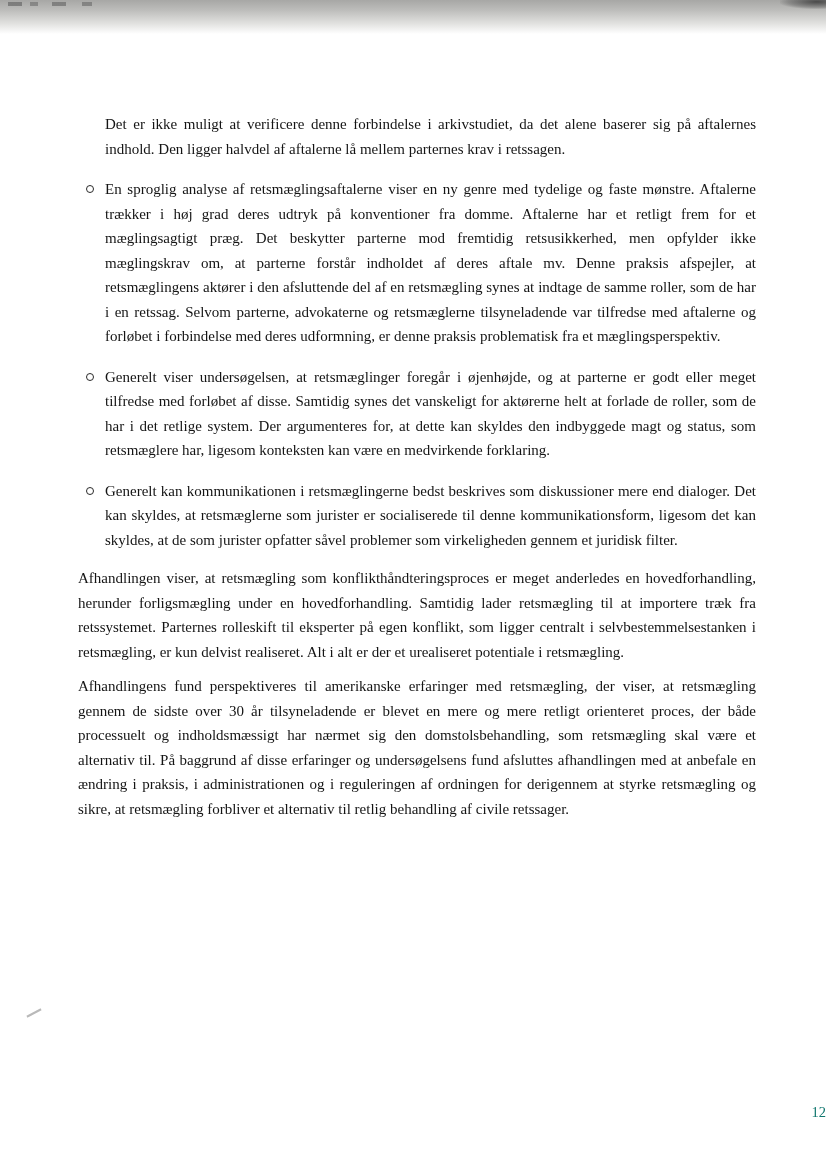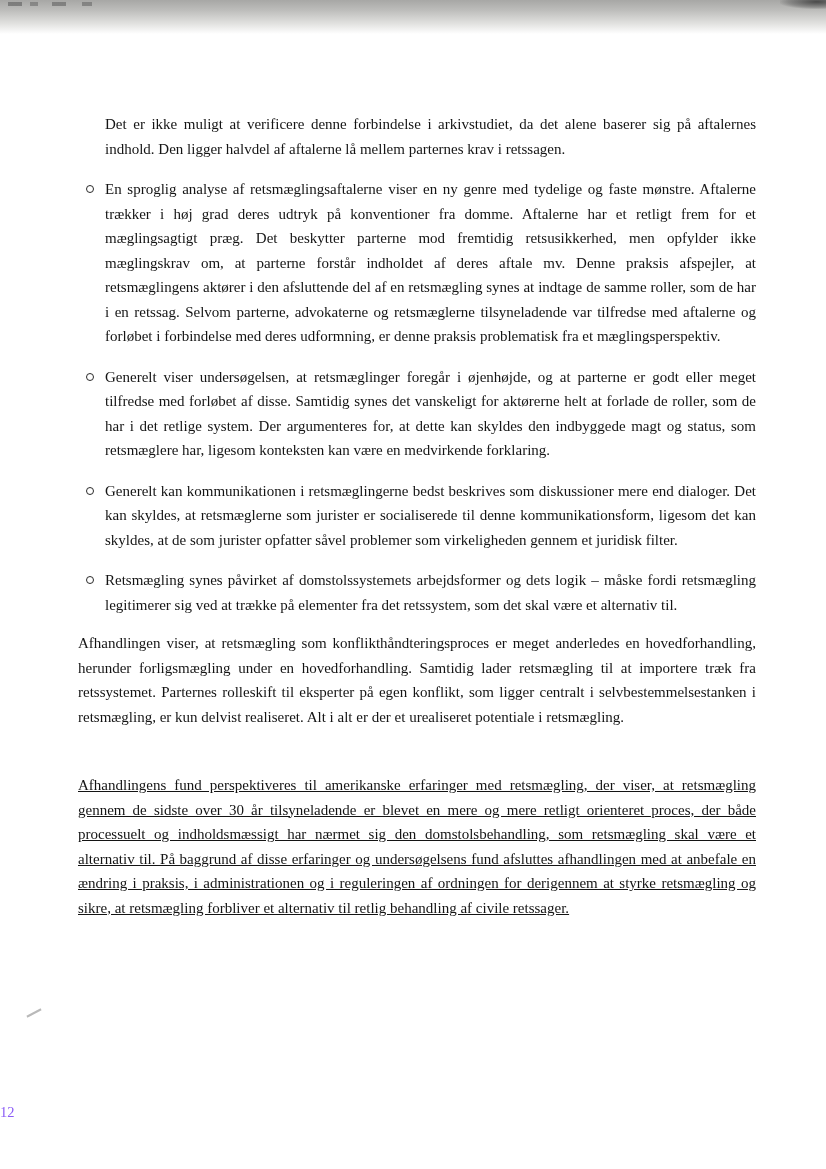--- a/index.html
+++ b/index.html
@@ -81,32 +81,31 @@
     height: 6px;
     border: 1.6px solid #2a2a2a;
     border-radius: 50%;
     box-sizing: content-box;
   }
 
   .body-para {
     margin: 14px 0 0 0;
   }
   .body-para + .body-para {
-    margin-top: 44px;
-    text-decoration: underline;
+    margin-top: 10px;
   }
 
   .page-number {
     position: absolute;
     bottom: 48px;
     left: 0;
     width: 100%;
-    text-align: left;
+    text-align: right;
     font-size: 14.5px;
-    color: #8b5cf6;
+    color: #0f766e;
   }
 </style>
 </head>
 <body>
 
 <div class="scan-band"></div>
 <div class="scan-mark-topleft"></div>
 <div class="scan-mark-topright"></div>
 <div class="scan-mark-left"></div>
 
@@ -120,24 +119,20 @@
       <span>En sproglig analyse af retsmæglingsaftalerne viser en ny genre med tydelige og faste mønstre. Aftalerne trækker i høj grad deres udtryk på konventioner fra domme. Aftalerne har et retligt frem for et mæglingsagtigt præg. Det beskytter parterne mod fremtidig retsusikkerhed, men opfylder ikke mæglingskrav om, at parterne forstår indholdet af deres aftale mv. Denne praksis afspejler, at retsmæglingens aktører i den afsluttende del af en retsmægling synes at indtage de samme roller, som de har i en retssag. Selvom parterne, advokaterne og retsmæglerne tilsyneladende var tilfredse med aftalerne og forløbet i forbindelse med deres udformning, er denne praksis problematisk fra et mæglingsperspektiv.</span>
     </li>
     <li class="bullet-item">
       <span class="bullet-marker"></span>
       <span>Generelt viser undersøgelsen, at retsmæglinger foregår i øjenhøjde, og at parterne er godt eller meget tilfredse med forløbet af disse. Samtidig synes det vanskeligt for aktørerne helt at forlade de roller, som de har i det retlige system. Der argumenteres for, at dette kan skyldes den indbyggede magt og status, som retsmæglere har, ligesom konteksten kan være en medvirkende forklaring.</span>
     </li>
     <li class="bullet-item">
       <span class="bullet-marker"></span>
       <span>Generelt kan kommunikationen i retsmæglingerne bedst beskrives som diskussioner mere end dialoger. Det kan skyldes, at retsmæglerne som jurister er socialiserede til denne kommunikationsform, ligesom det kan skyldes, at de som jurister opfatter såvel problemer som virkeligheden gennem et juridisk filter.</span>
     </li>
-    <li class="bullet-item">
-      <span class="bullet-marker"></span>
-      <span>Retsmægling synes påvirket af domstolssystemets arbejdsformer og dets logik – måske fordi retsmægling legitimerer sig ved at trække på elementer fra det retssystem, som det skal være et alternativ til.</span>
-    </li>
   </ul>
 
   <p class="body-para">Afhandlingen viser, at retsmægling som konflikthåndteringsproces er meget anderledes en hovedforhandling, herunder forligsmægling under en hovedforhandling. Samtidig lader retsmægling til at importere træk fra retssystemet. Parternes rolleskift til eksperter på egen konflikt, som ligger centralt i selvbestemmelsestanken i retsmægling, er kun delvist realiseret. Alt i alt er der et urealiseret potentiale i retsmægling.</p>
 
   <p class="body-para">Afhandlingens fund perspektiveres til amerikanske erfaringer med retsmægling, der viser, at retsmægling gennem de sidste over 30 år tilsyneladende er blevet en mere og mere retligt orienteret proces, der både processuelt og indholdsmæssigt har nærmet sig den domstolsbehandling, som retsmægling skal være et alternativ til. På baggrund af disse erfaringer og undersøgelsens fund afsluttes afhandlingen med at anbefale en ændring i praksis, i administrationen og i reguleringen af ordningen for derigennem at styrke retsmægling og sikre, at retsmægling forbliver et alternativ til retlig behandling af civile retssager.</p>
 
 </div>
 
 <div class="page-number">12</div>
 

